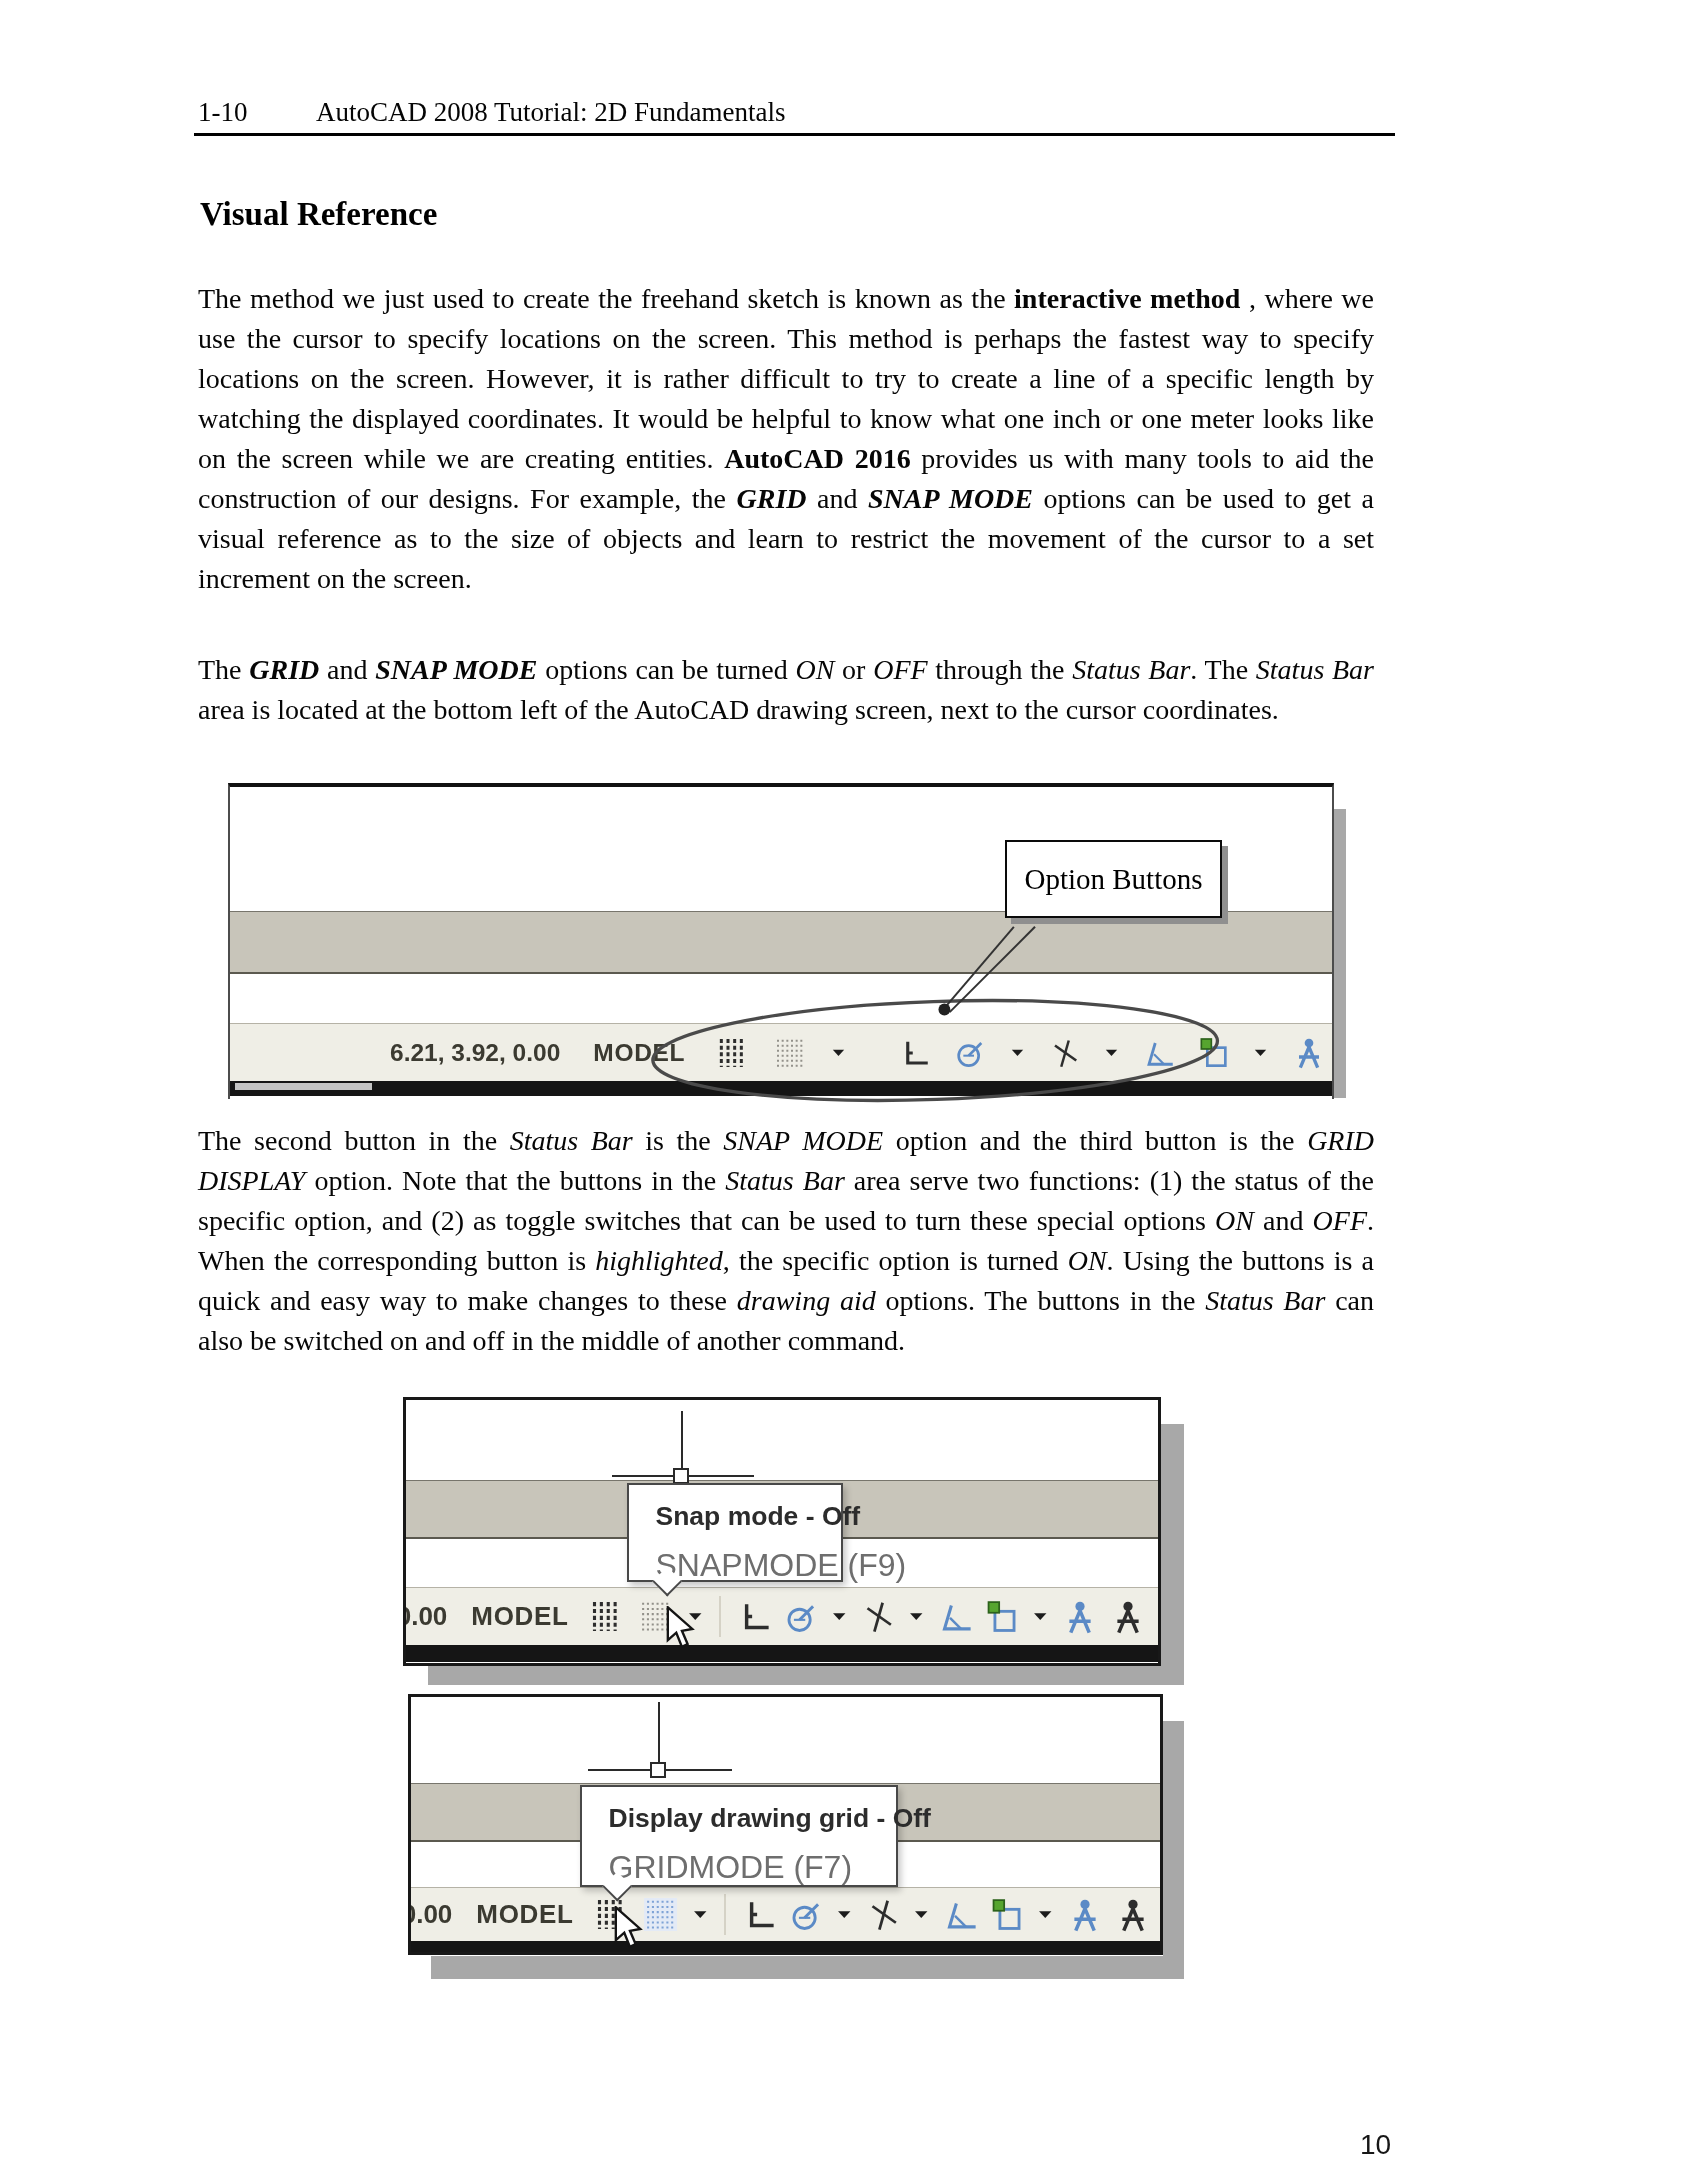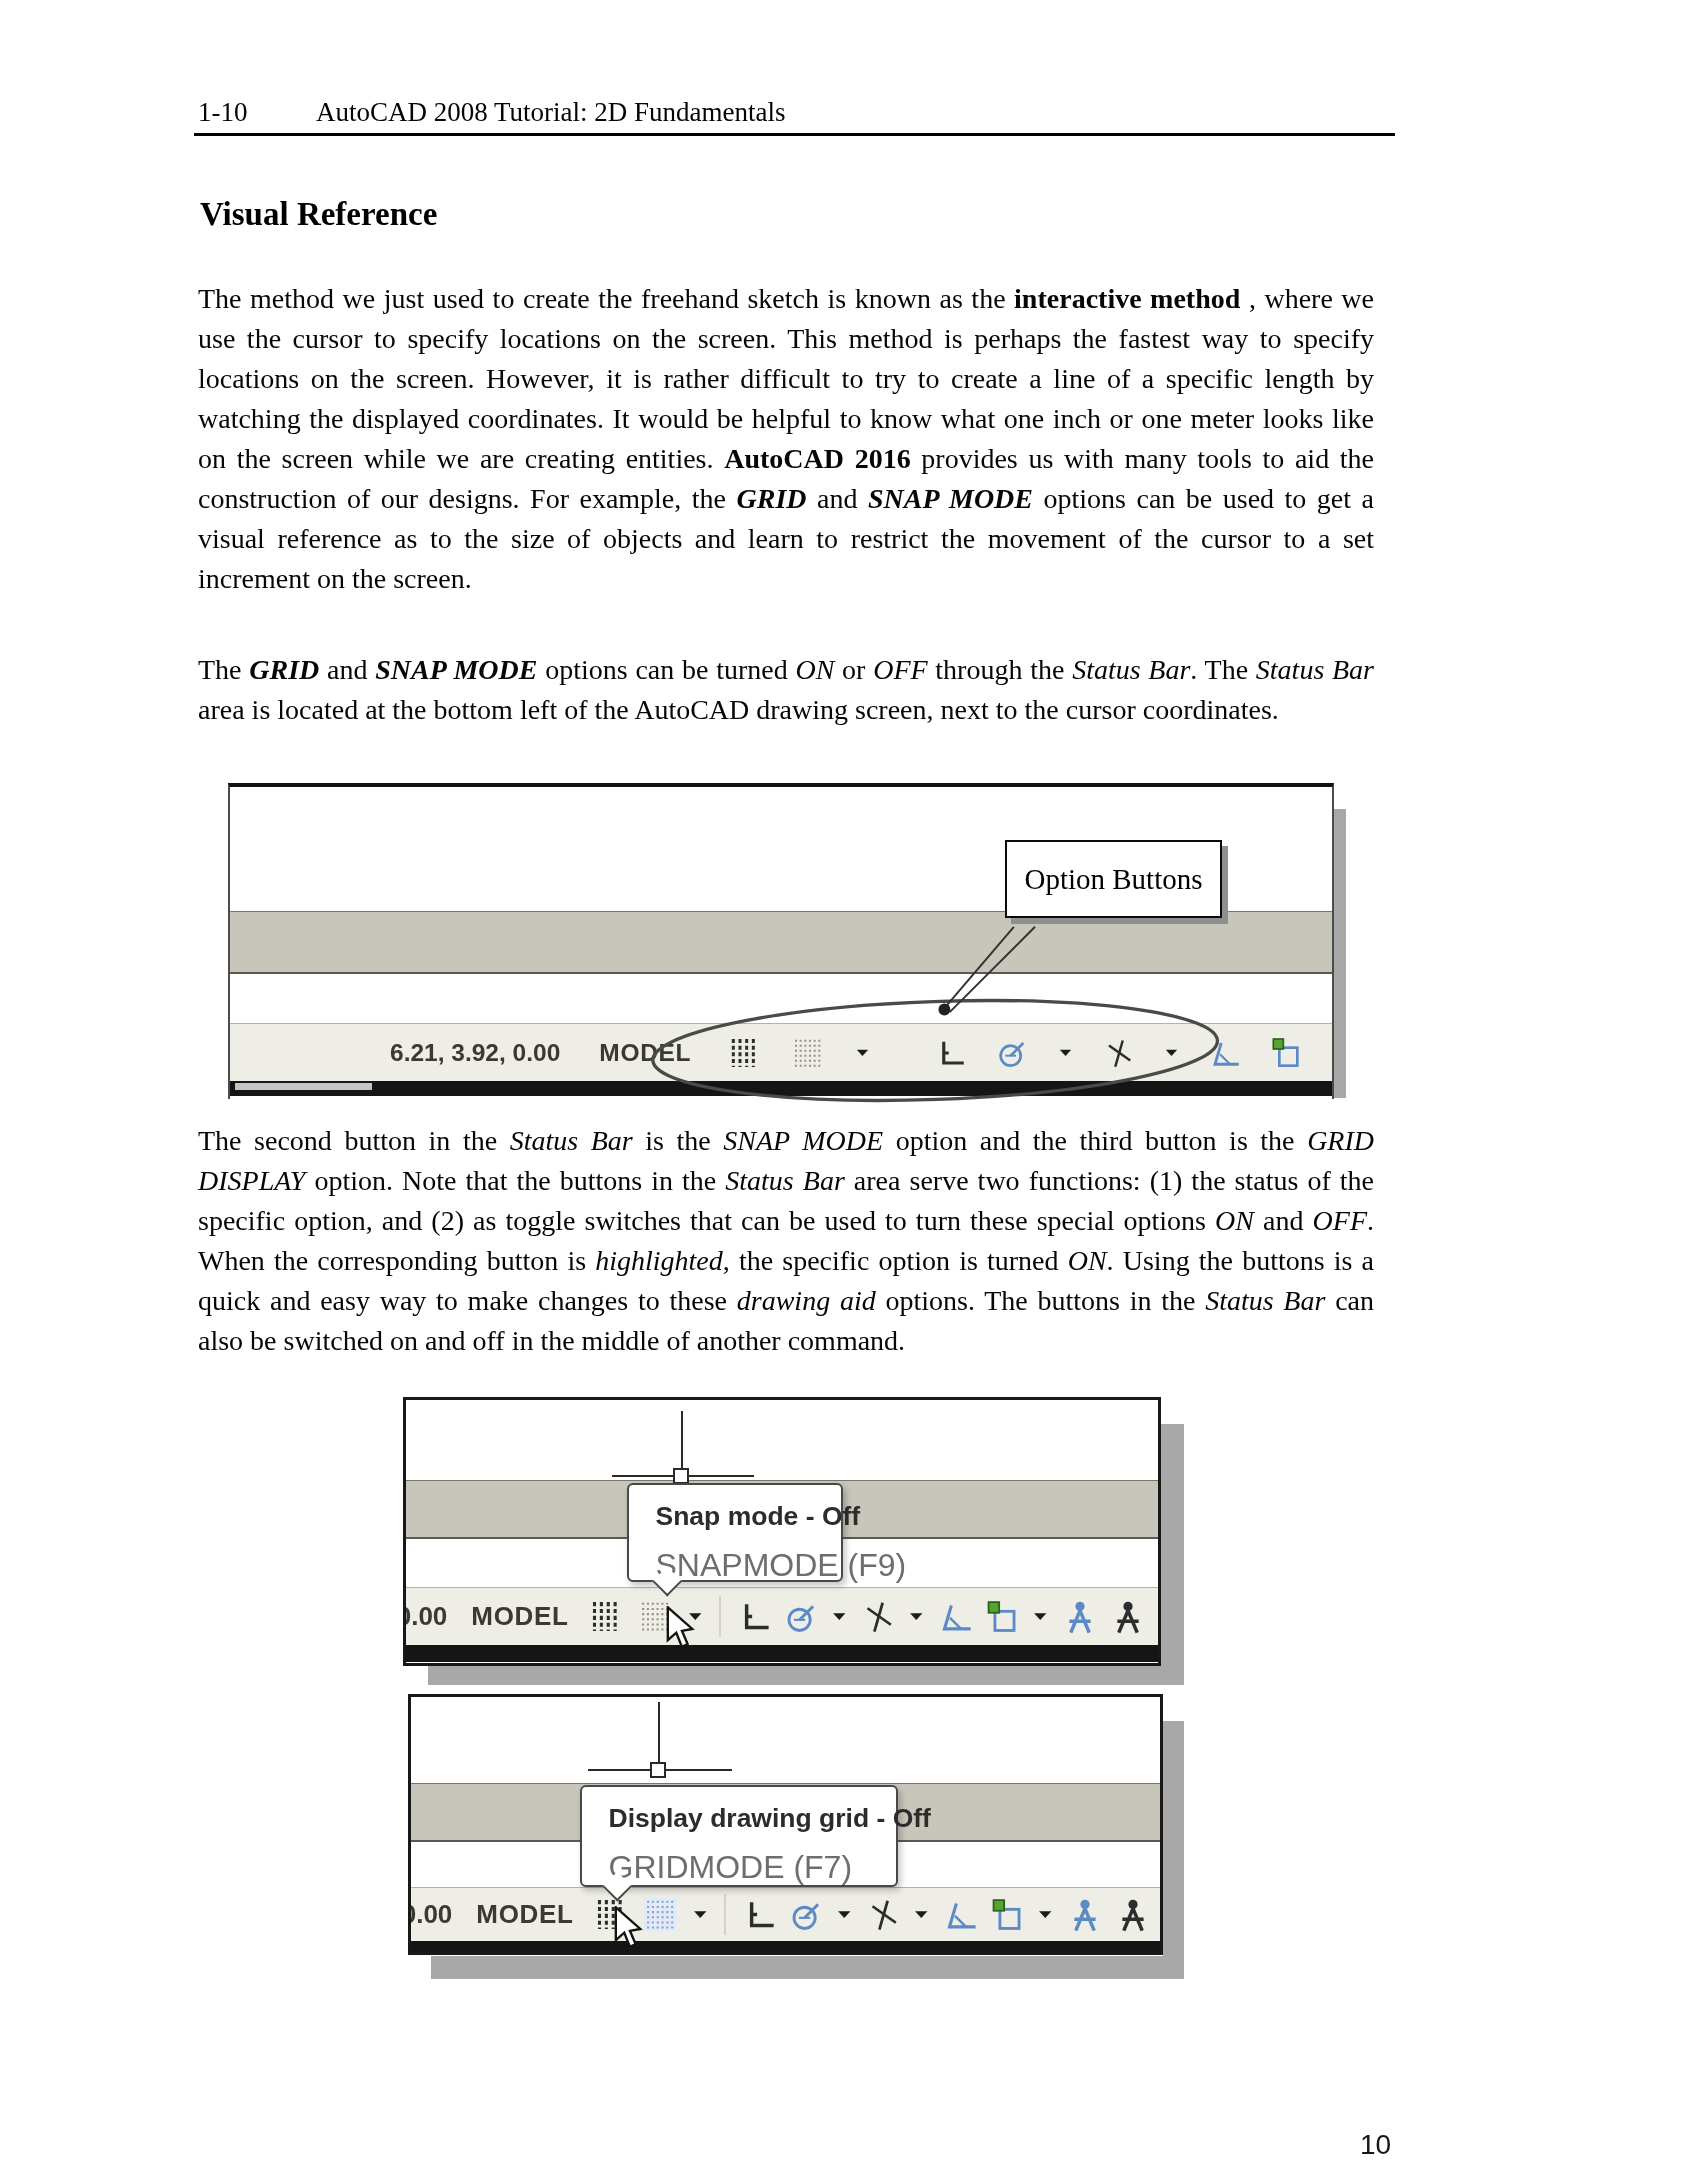--- a/index.html
+++ b/index.html
@@ -30,21 +30,21 @@
   .blue{color:#5b8ac6;}
   .graydot{color:#93918a;}
   .bluedot{color:#7fa3d6;background:#e3eaf6;}
   .sep{width:1.3px;height:41px;background:#d5d2c6;}
   .thumb{position:absolute;left:5.3px;top:2px;height:7.3px;width:137px;background:#c4c4c4;}
   
   .callout{position:absolute;background:#fff;border:2px solid #0a0a0a;
            box-shadow:6px 6px 0 #8f8f8f;display:flex;align-items:center;justify-content:center;
            font-size:29px;color:#000;z-index:6;}
   
-  .tip{position:absolute;background:#fff;border:2px solid #484848;border-radius:6px;
+  .tip{position:absolute;background:#fff;border:2px solid #484848;border-radius:0;
        font-family:"Liberation Sans",sans-serif;z-index:6;box-shadow:2.6px 4px 6.6px rgba(0,0,0,0.22);
        padding:16px 0 0 26.5px;box-sizing:border-box;}
   .tip .t1{font-size:26.5px;font-weight:700;color:#2c2c2c;white-space:nowrap;}
   .tip .t2{font-size:32px;font-weight:400;color:#6e6e6e;margin-top:14.6px;white-space:nowrap;}
   .tail{position:absolute;bottom:-11.2px;width:18.5px;height:18.5px;background:#fff;
         border-right:2px solid #484848;border-bottom:2px solid #484848;transform:rotate(45deg);}
   
   .xv,.xh{position:absolute;background:#2a2a2a;z-index:4;}
   .xsq{position:absolute;width:16px;height:16px;background:#fff;border:2px solid #2a2a2a;box-sizing:border-box;z-index:5;}
   .cursor{position:absolute;z-index:30;}
@@ -116,21 +116,21 @@
 
   <div class="abs para" style="left:198px;top:279px;"><span>The method we just used to create the freehand sketch is known as the </span><span class="b">interactive method</span><span> , where we use the cursor to specify locations on the screen. This method is perhaps the fastest way to specify locations on the screen. However, it is rather difficult to try to create a line of a specific length by watching the displayed coordinates. It would be helpful to know what one inch or one meter looks like on the screen while we are creating entities. </span><span class="b">AutoCAD 2016</span><span> provides us with many tools to aid the construction of our designs. For example, the </span><span class="b i">GRID</span><span> and </span><span class="b i">SNAP MODE</span><span> options can be used to get a visual reference as to the size of objects and learn to restrict the movement of the cursor to a set increment on the screen.</span></div>
 
   <div class="abs para" style="left:198px;top:650px;"><span>The </span><span class="b i">GRID</span><span> and </span><span class="b i">SNAP MODE</span><span> options can be turned </span><span class="i">ON</span><span> or </span><span class="i">OFF</span><span> through the </span><span class="i">Status Bar</span><span>. The </span><span class="i">Status Bar</span><span> area is located at the bottom left of the AutoCAD drawing screen, next to the cursor coordinates.</span></div>
 
   <div class="figbox" style="left:228px;top:783px;width:1106px;height:316px;border-top:4.6px solid #111;border-left:2px solid #4c4c4c;border-right:2px solid #4c4c4c;box-sizing:border-box;">
     <div class="band" style="height:124px;background:#fff;"></div>
     <div class="band gray" style="height:63px;"></div>
     <div class="band" style="height:49px;background:#fff;"></div>
     <div class="band sbar" style="height:58px;">
-      <div class="sbrow" style="padding-left:160px;gap:18px;">
+      <div class="sbrow" style="padding-left:160px;gap:12px;">
         <span class="coords">6.21, 3.92, 0.00</span>
         <span class="model" style="margin-left:21px;">MODEL</span>
         <span class="ic dark" style="margin-left:18.5px;">
             <svg width="32" height="32" viewBox="0 0 48 48">
               <use href="#ico-snap"></use>
             </svg>
           </span>
         <span class="ic graydot" style="margin-left:14.6px;">
             <svg width="32" height="32" viewBox="0 0 48 48">
               <use href="#ico-grid"></use>

